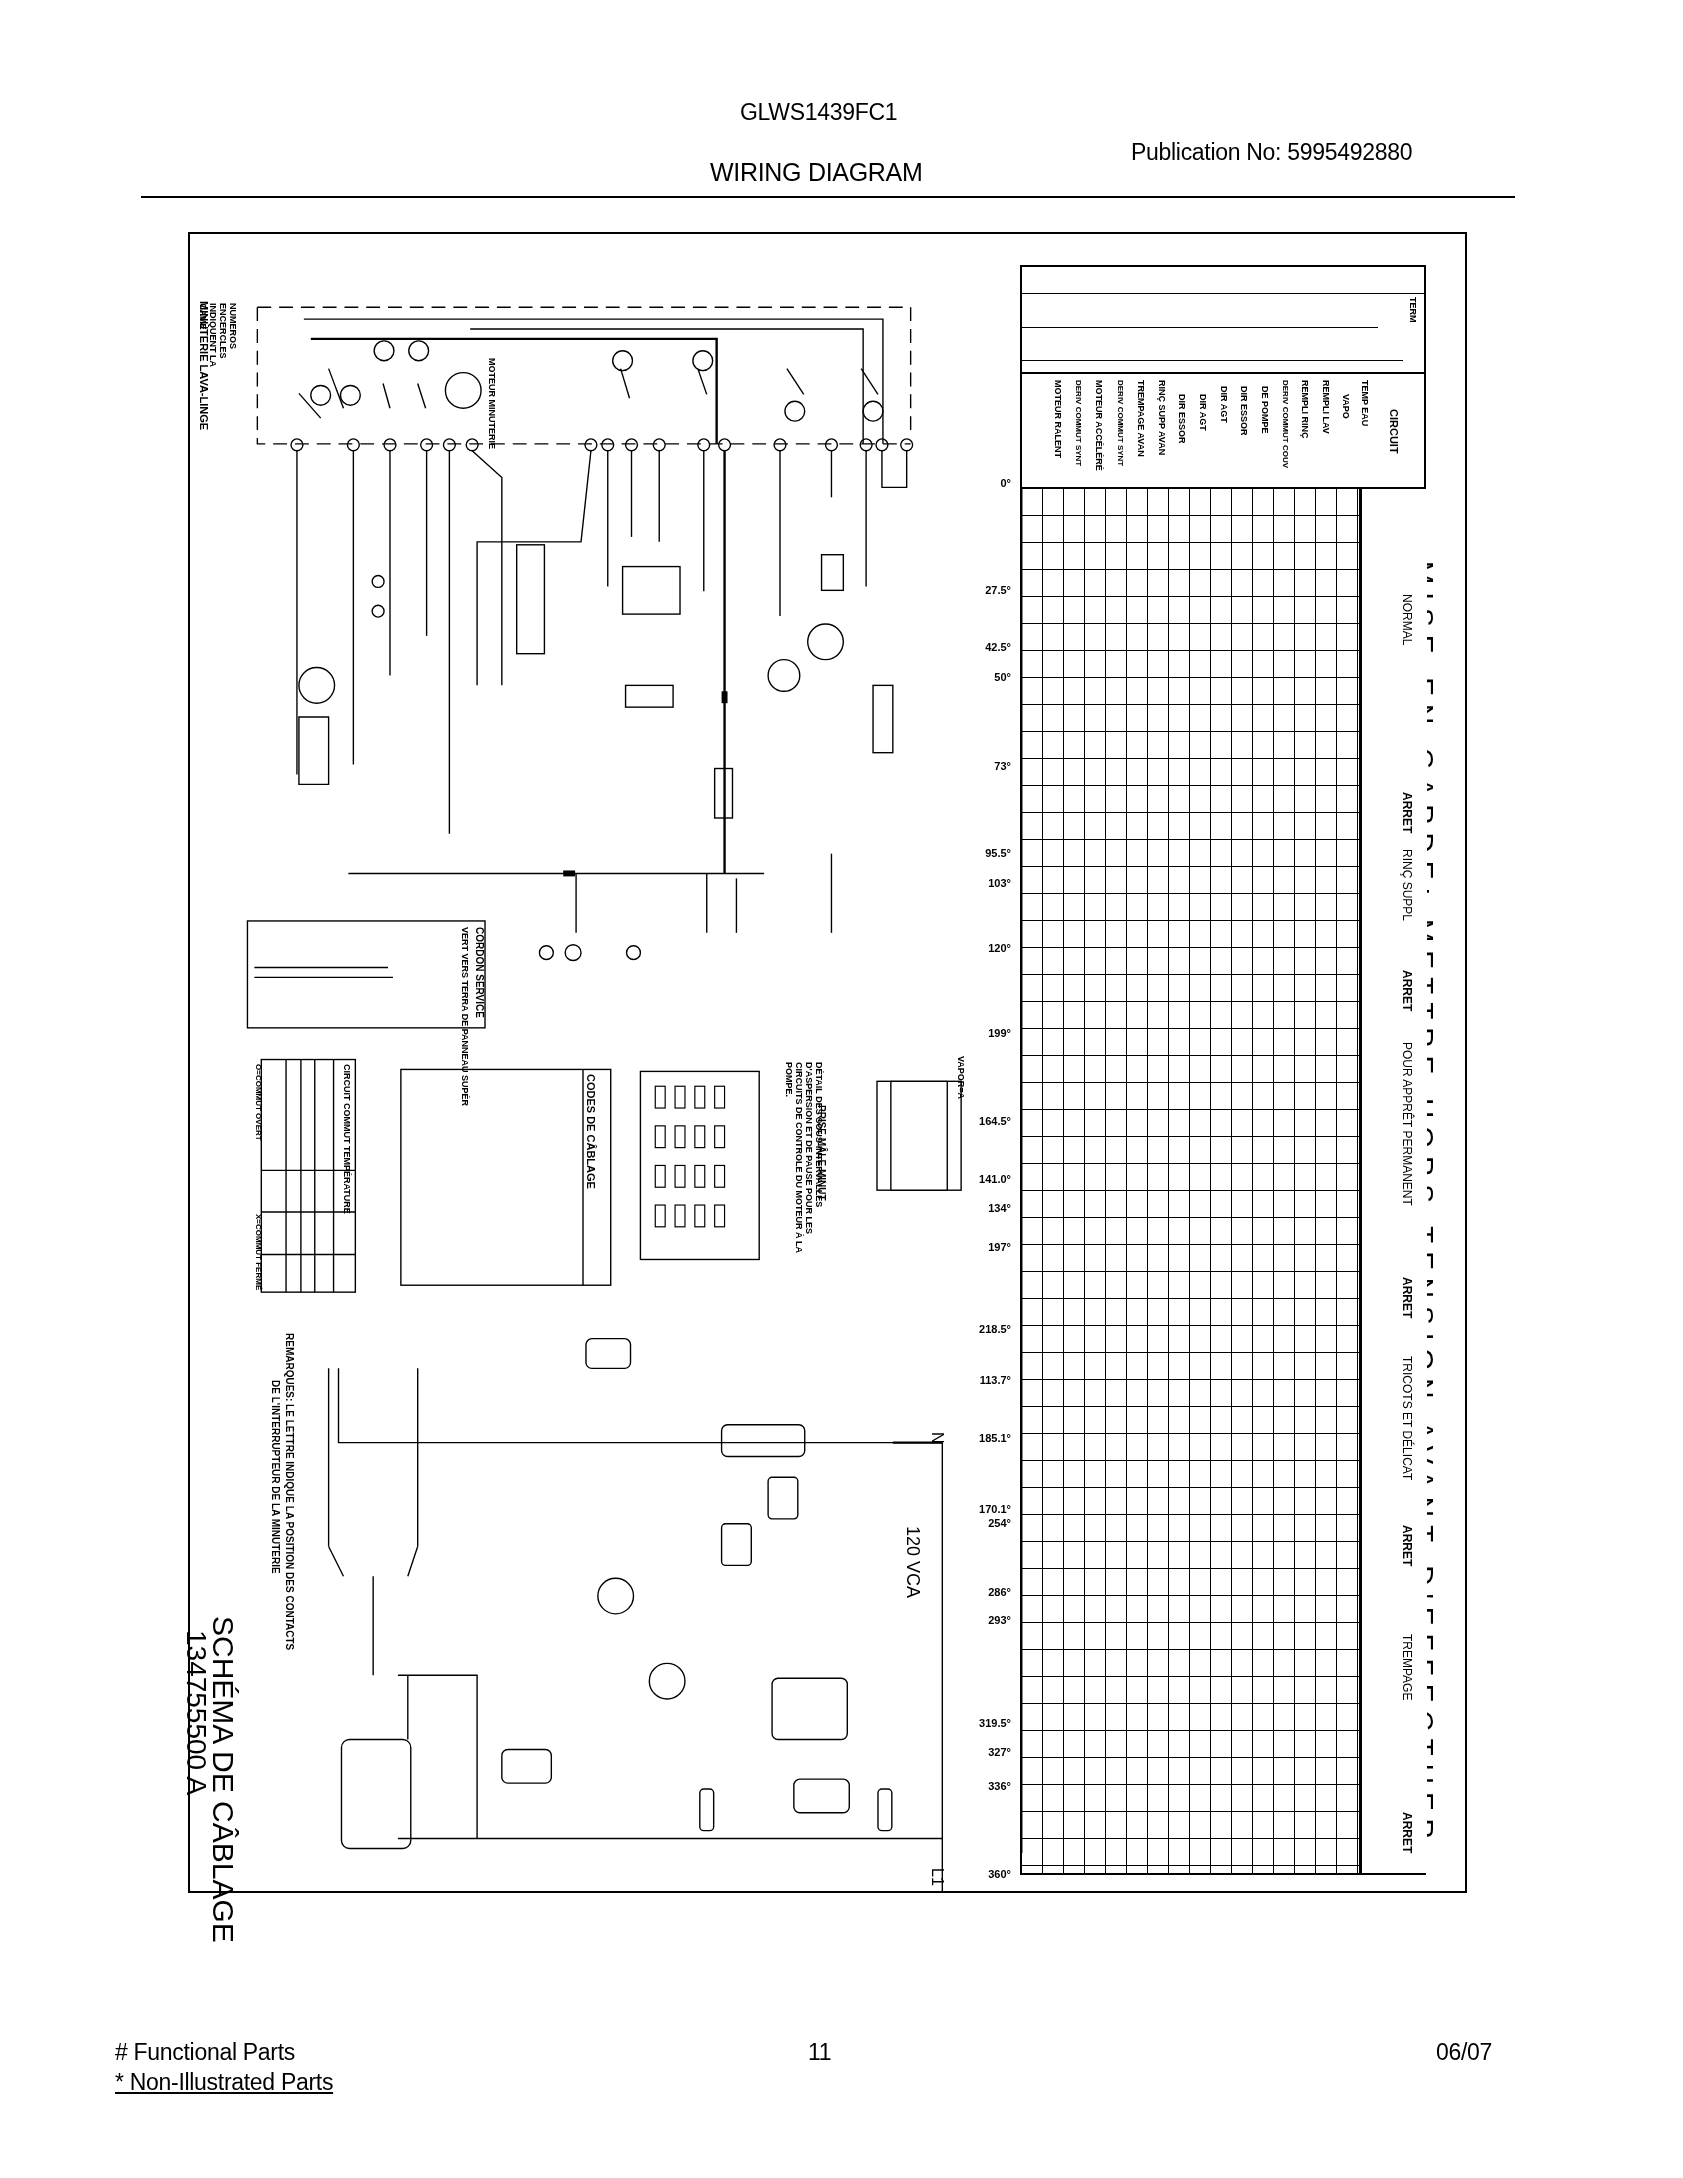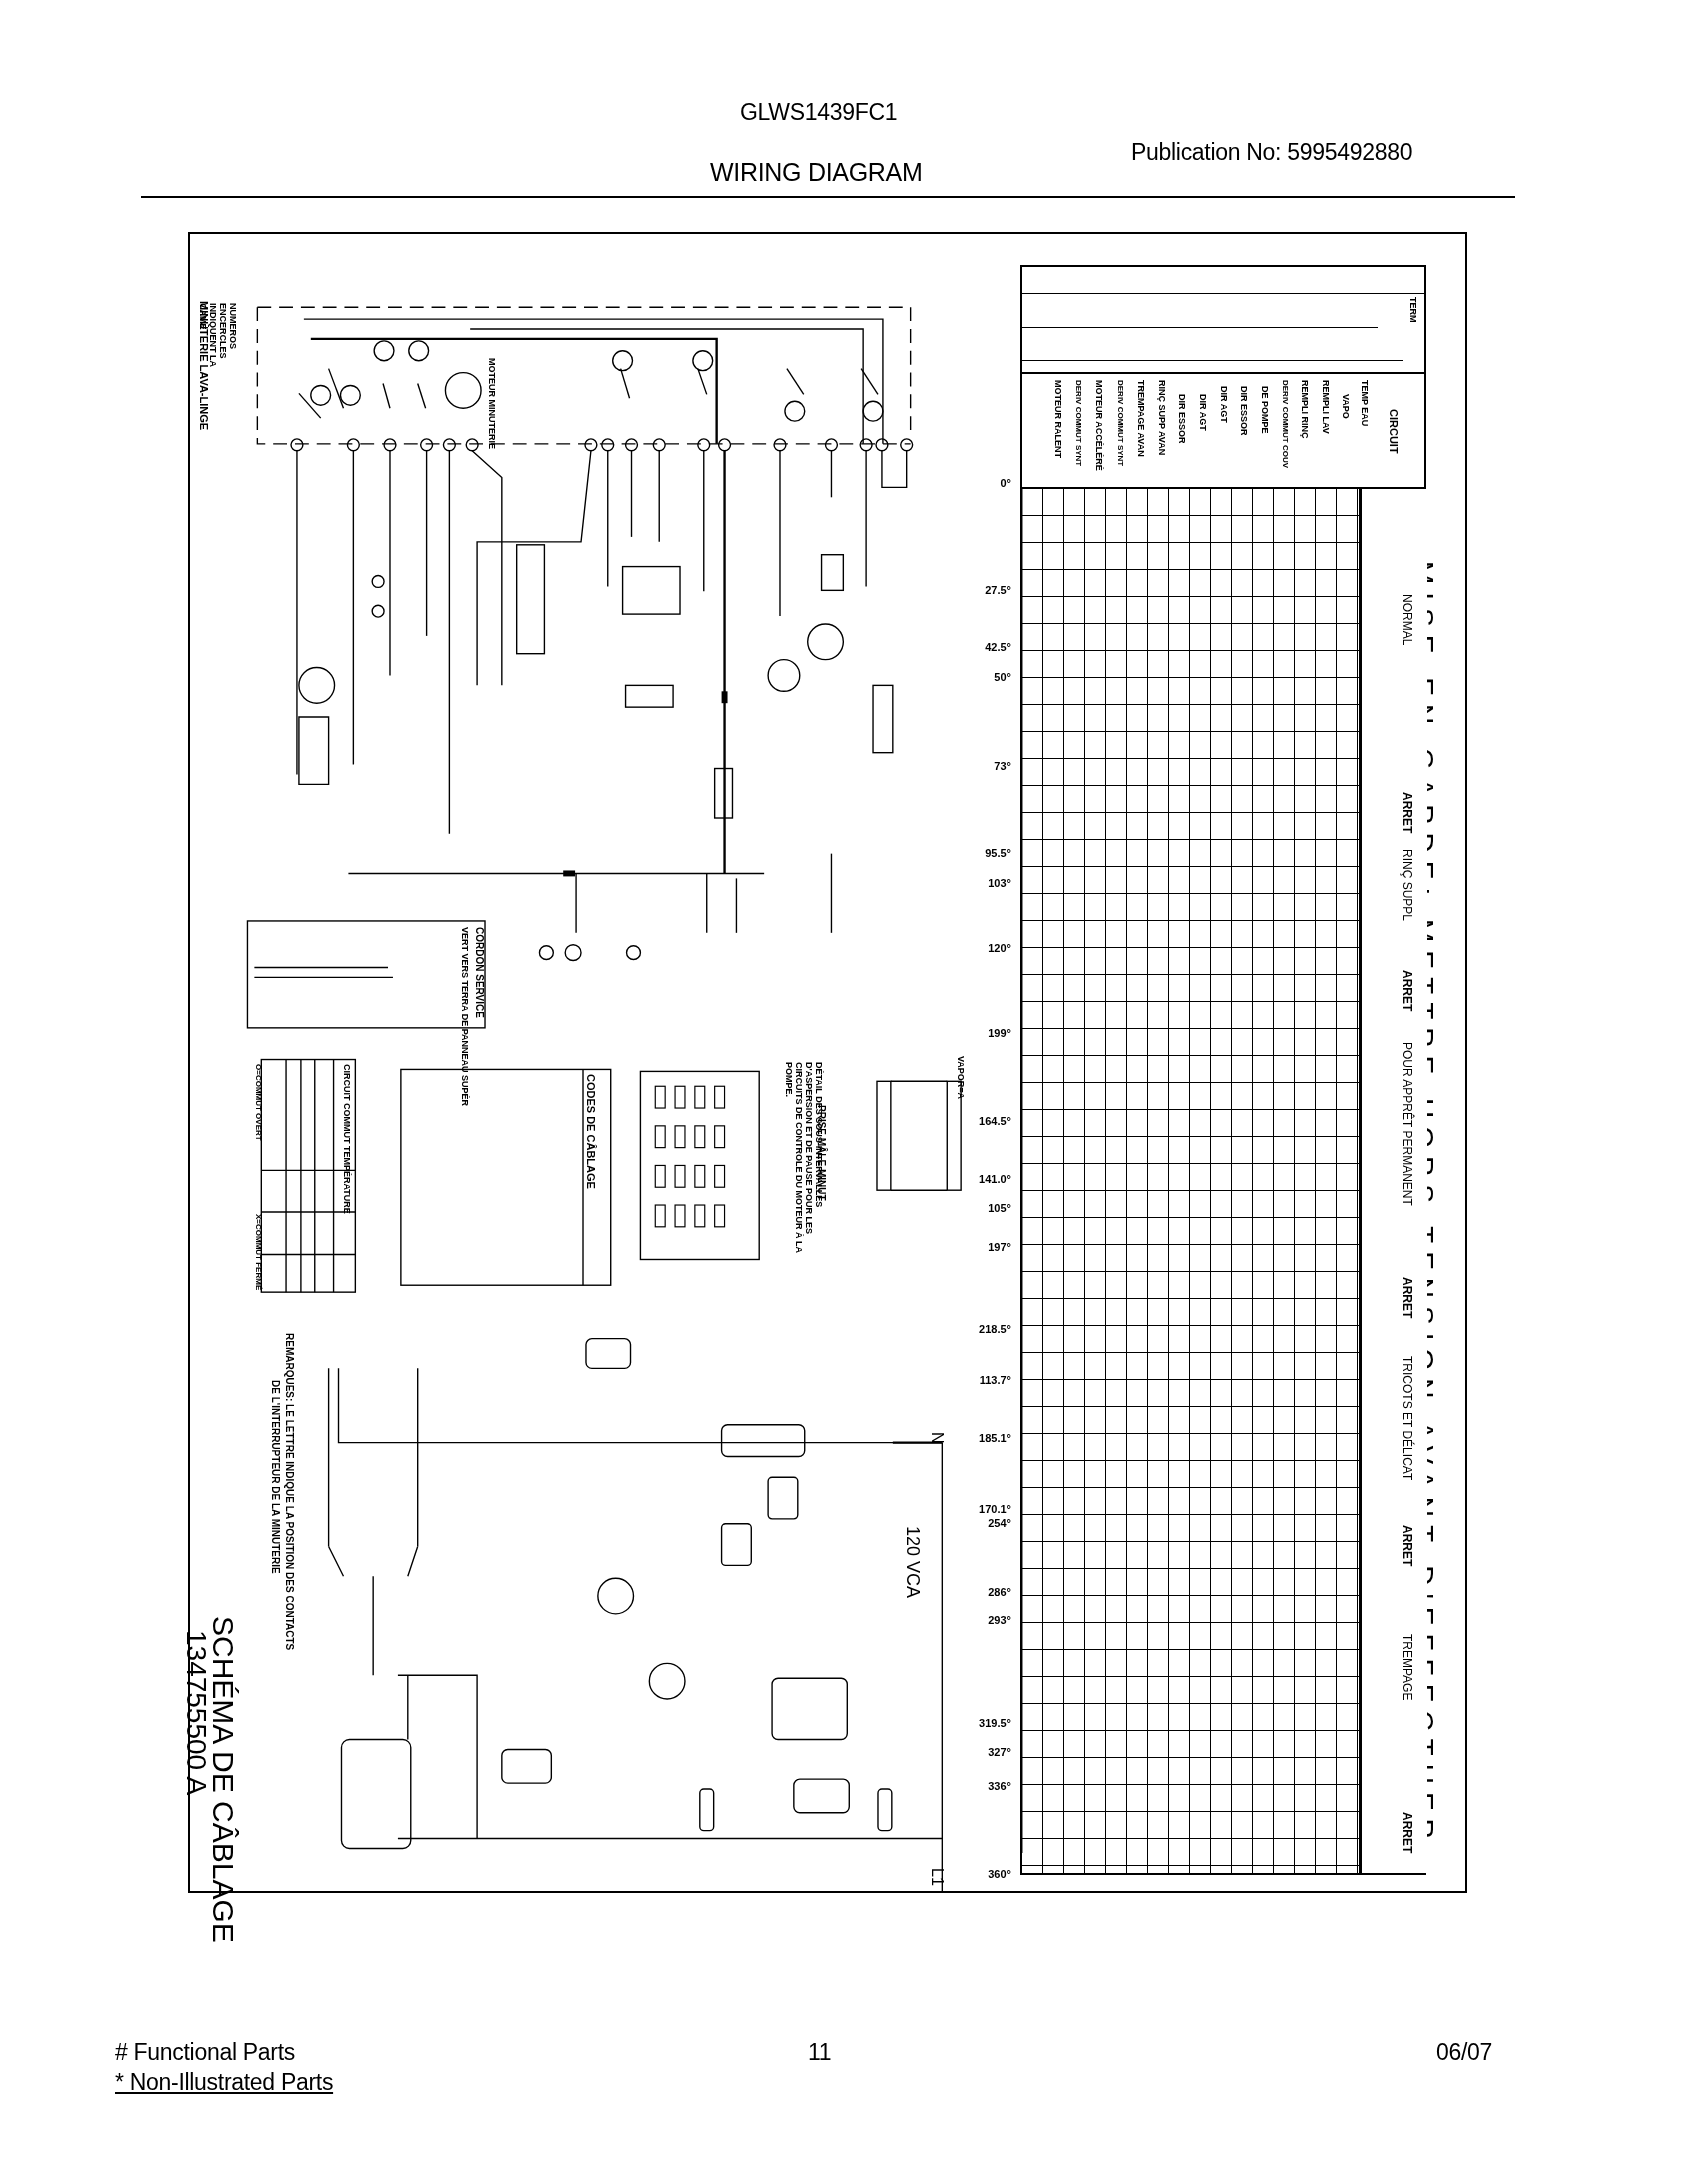--- a/index.html
+++ b/index.html
@@ -268,21 +268,21 @@
   <div style="position:absolute;right:4px;top:107px">27.5°</div>
   <div style="position:absolute;right:4px;top:164px">42.5°</div>
   <div style="position:absolute;right:4px;top:194px">50°</div>
   <div style="position:absolute;right:4px;top:283px">73°</div>
   <div style="position:absolute;right:4px;top:370px">95.5°</div>
   <div style="position:absolute;right:4px;top:400px">103°</div>
   <div style="position:absolute;right:4px;top:465px">120°</div>
   <div style="position:absolute;right:4px;top:550px">199°</div>
   <div style="position:absolute;right:4px;top:638px">164.5°</div>
   <div style="position:absolute;right:4px;top:696px">141.0°</div>
-  <div style="position:absolute;right:4px;top:725px">105°</div>
+  <div style="position:absolute;right:4px;top:725px">134°</div>
   <div style="position:absolute;right:4px;top:764px">197°</div>
   <div style="position:absolute;right:4px;top:846px">218.5°</div>
   <div style="position:absolute;right:4px;top:897px">113.7°</div>
   <div style="position:absolute;right:4px;top:955px">185.1°</div>
   <div style="position:absolute;right:4px;top:1040px">254°</div>
   <div style="position:absolute;right:4px;top:1026px">170.1°</div>
   <div style="position:absolute;right:4px;top:1109px">286°</div>
   <div style="position:absolute;right:4px;top:1137px">293°</div>
   <div style="position:absolute;right:4px;top:1240px">319.5°</div>
   <div style="position:absolute;right:4px;top:1269px">327°</div>

